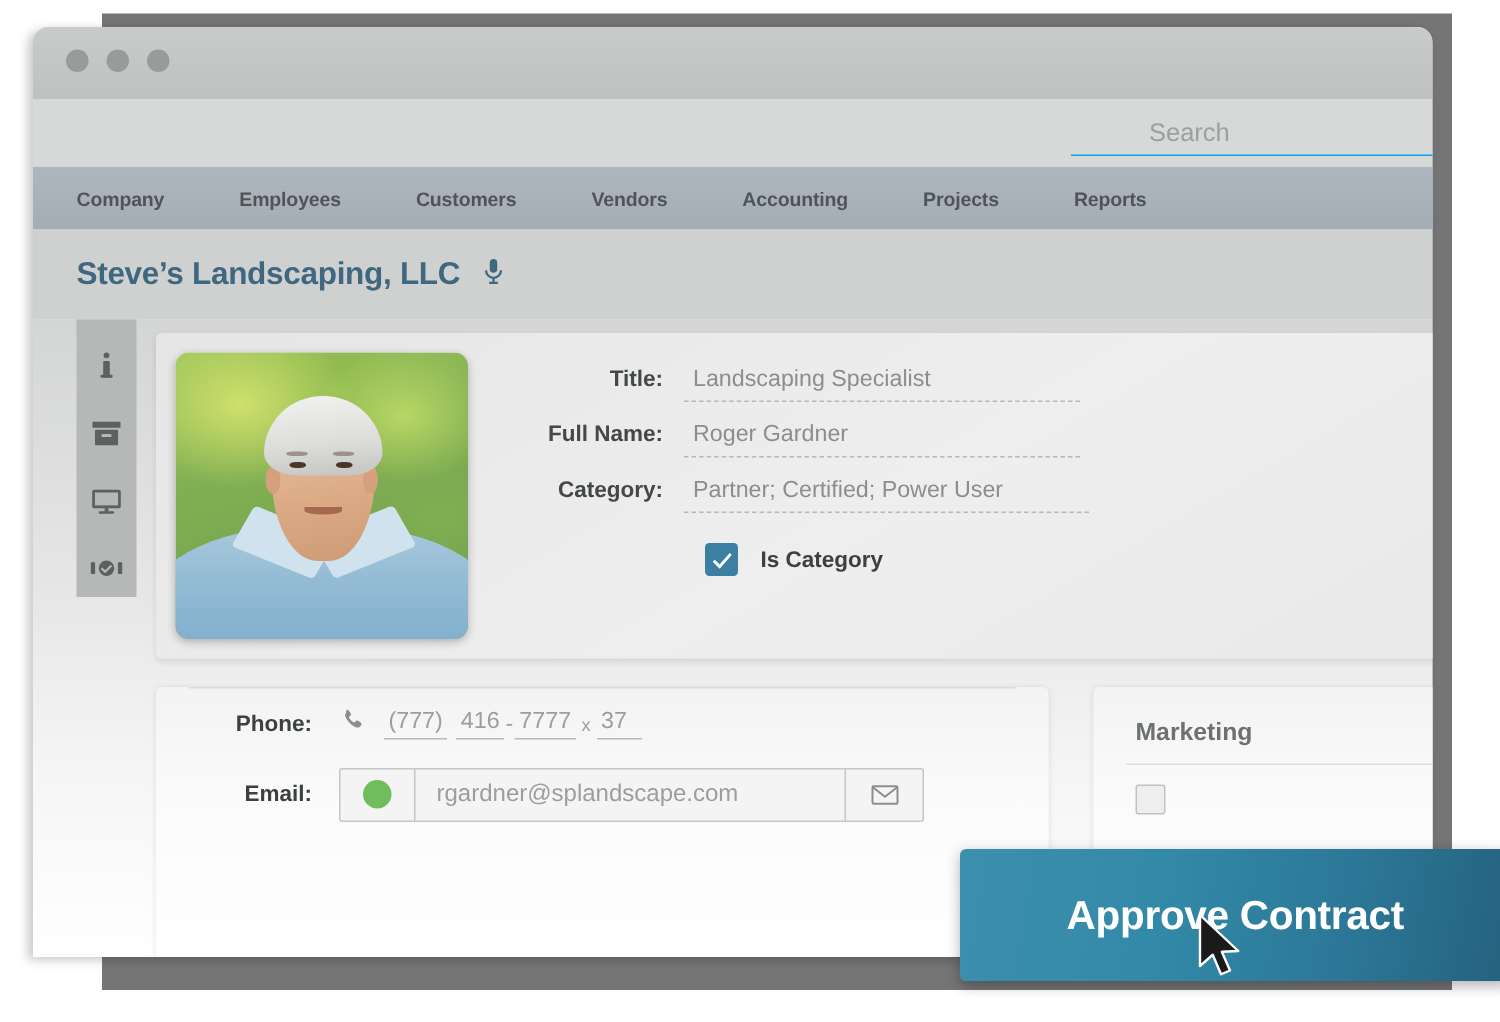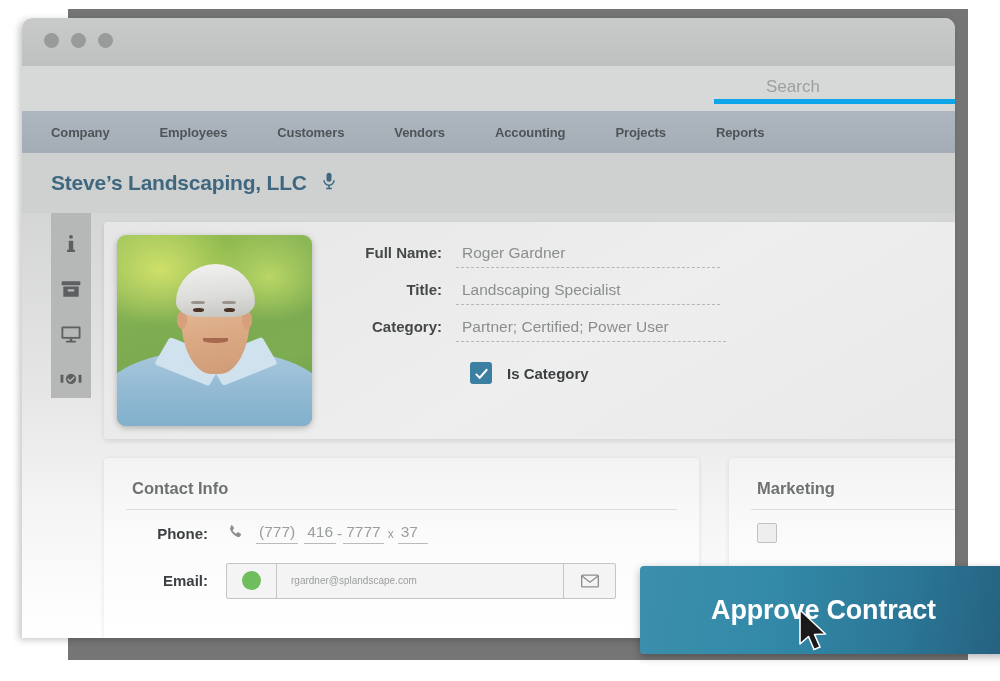--- a/index.html
+++ b/index.html
@@ -57,21 +57,21 @@
     position: relative;
     height: 45px;
     background: #d7d8d8;
   }
   .search-wrap {
     position: absolute;
     right: -6px;
     top: 8px;
     width: 247px;
     height: 30px;
-    border-bottom: 5px solid #0ea5e9;
+    border-bottom: 1px solid #0ea5e9;
     display: flex;
     align-items: center;
   }
   .search-input {
     flex: 1;
     border: none;
     outline: none;
     background: transparent;
     font-family: "Liberation Sans", sans-serif;
     font-size: 17px;
@@ -334,21 +334,21 @@
   }
   .email-status {
     width: 50px;
     display: flex; align-items: center; justify-content: center;
     border-right: 1px solid #c4c6c6;
   }
   .green-dot { width: 19px; height: 19px; border-radius: 50%; background: #6fbd5c; }
   .email-input {
     flex: 1; border: none; outline: none; background: transparent;
     font-family: "Liberation Sans", sans-serif;
-    font-size: 10px; color: #4c1d95; padding-left: 14px;
+    font-size: 16px; color: #4c1d95; padding-left: 14px;
   }
   .email-input::placeholder { color: #9b9e9e; opacity: 1; }
   .email-send {
     width: 52px;
     display: flex; align-items: center; justify-content: center;
     border-left: 1px solid #c4c6c6;
     color: #8b8e8e; cursor: pointer;
   }
 
   .mk-check {
@@ -477,27 +477,27 @@
           <div class="brow-l"></div>
           <div class="brow-r"></div>
           <div class="eye-l"></div>
           <div class="eye-r"></div>
           <div class="mouth"></div>
         </div>
 
         <div class="fields">
 
           <div class="frow">
+            <div class="flabel">Title:</div>
+            <div class="fval">Landscaping Specialist</div>
+          </div>
+
+          <div class="frow">
             <div class="flabel">Full Name:</div>
             <div class="fval">Roger Gardner</div>
-          </div>
-
-          <div class="frow">
-            <div class="flabel">Title:</div>
-            <div class="fval">Landscaping Specialist</div>
           </div>
 
           <div class="frow">
             <div class="flabel">Category:</div>
             <div class="fval wide">Partner; Certified; Power User</div>
           </div>
 
 
           <div class="checkrow">
             <div class="checkbox">
@@ -505,21 +505,20 @@
                 <polyline points="4,12.5 9.5,18 20,6"></polyline>
               </svg>
             </div>
             <span class="clabel">Is Category</span>
           </div>
 
         </div>
       </div>
 
       <div class="panel panel-contact">
-        <div class="panel-title">Contact Info</div>
         <div class="panel-rule"></div>
 
         <div class="crow">
           <div class="clabel-b">Phone:</div>
           <span class="phone-icon">
             <svg viewBox="0 0 24 24" width="18" height="18" fill="currentColor">
               <path d="M6.6 3.2c.6-.5 1.5-.4 2 .3l1.8 2.6c.4.6.3 1.4-.2 1.9l-1.1 1c-.2.2-.3.6-.1.9.9 1.7 2.4 3.2 4.1 4.1.3.2.7.1.9-.1l1-1.1c.5-.5 1.3-.6 1.9-.2l2.6 1.8c.7.5.8 1.4.3 2l-1.3 1.5c-.7.8-1.9 1.1-2.9.7-4.6-1.8-8.2-5.4-10-10-.4-1-.1-2.2.7-2.9z"></path>
             </svg>
           </span>
           <span class="seg">(777)</span>

